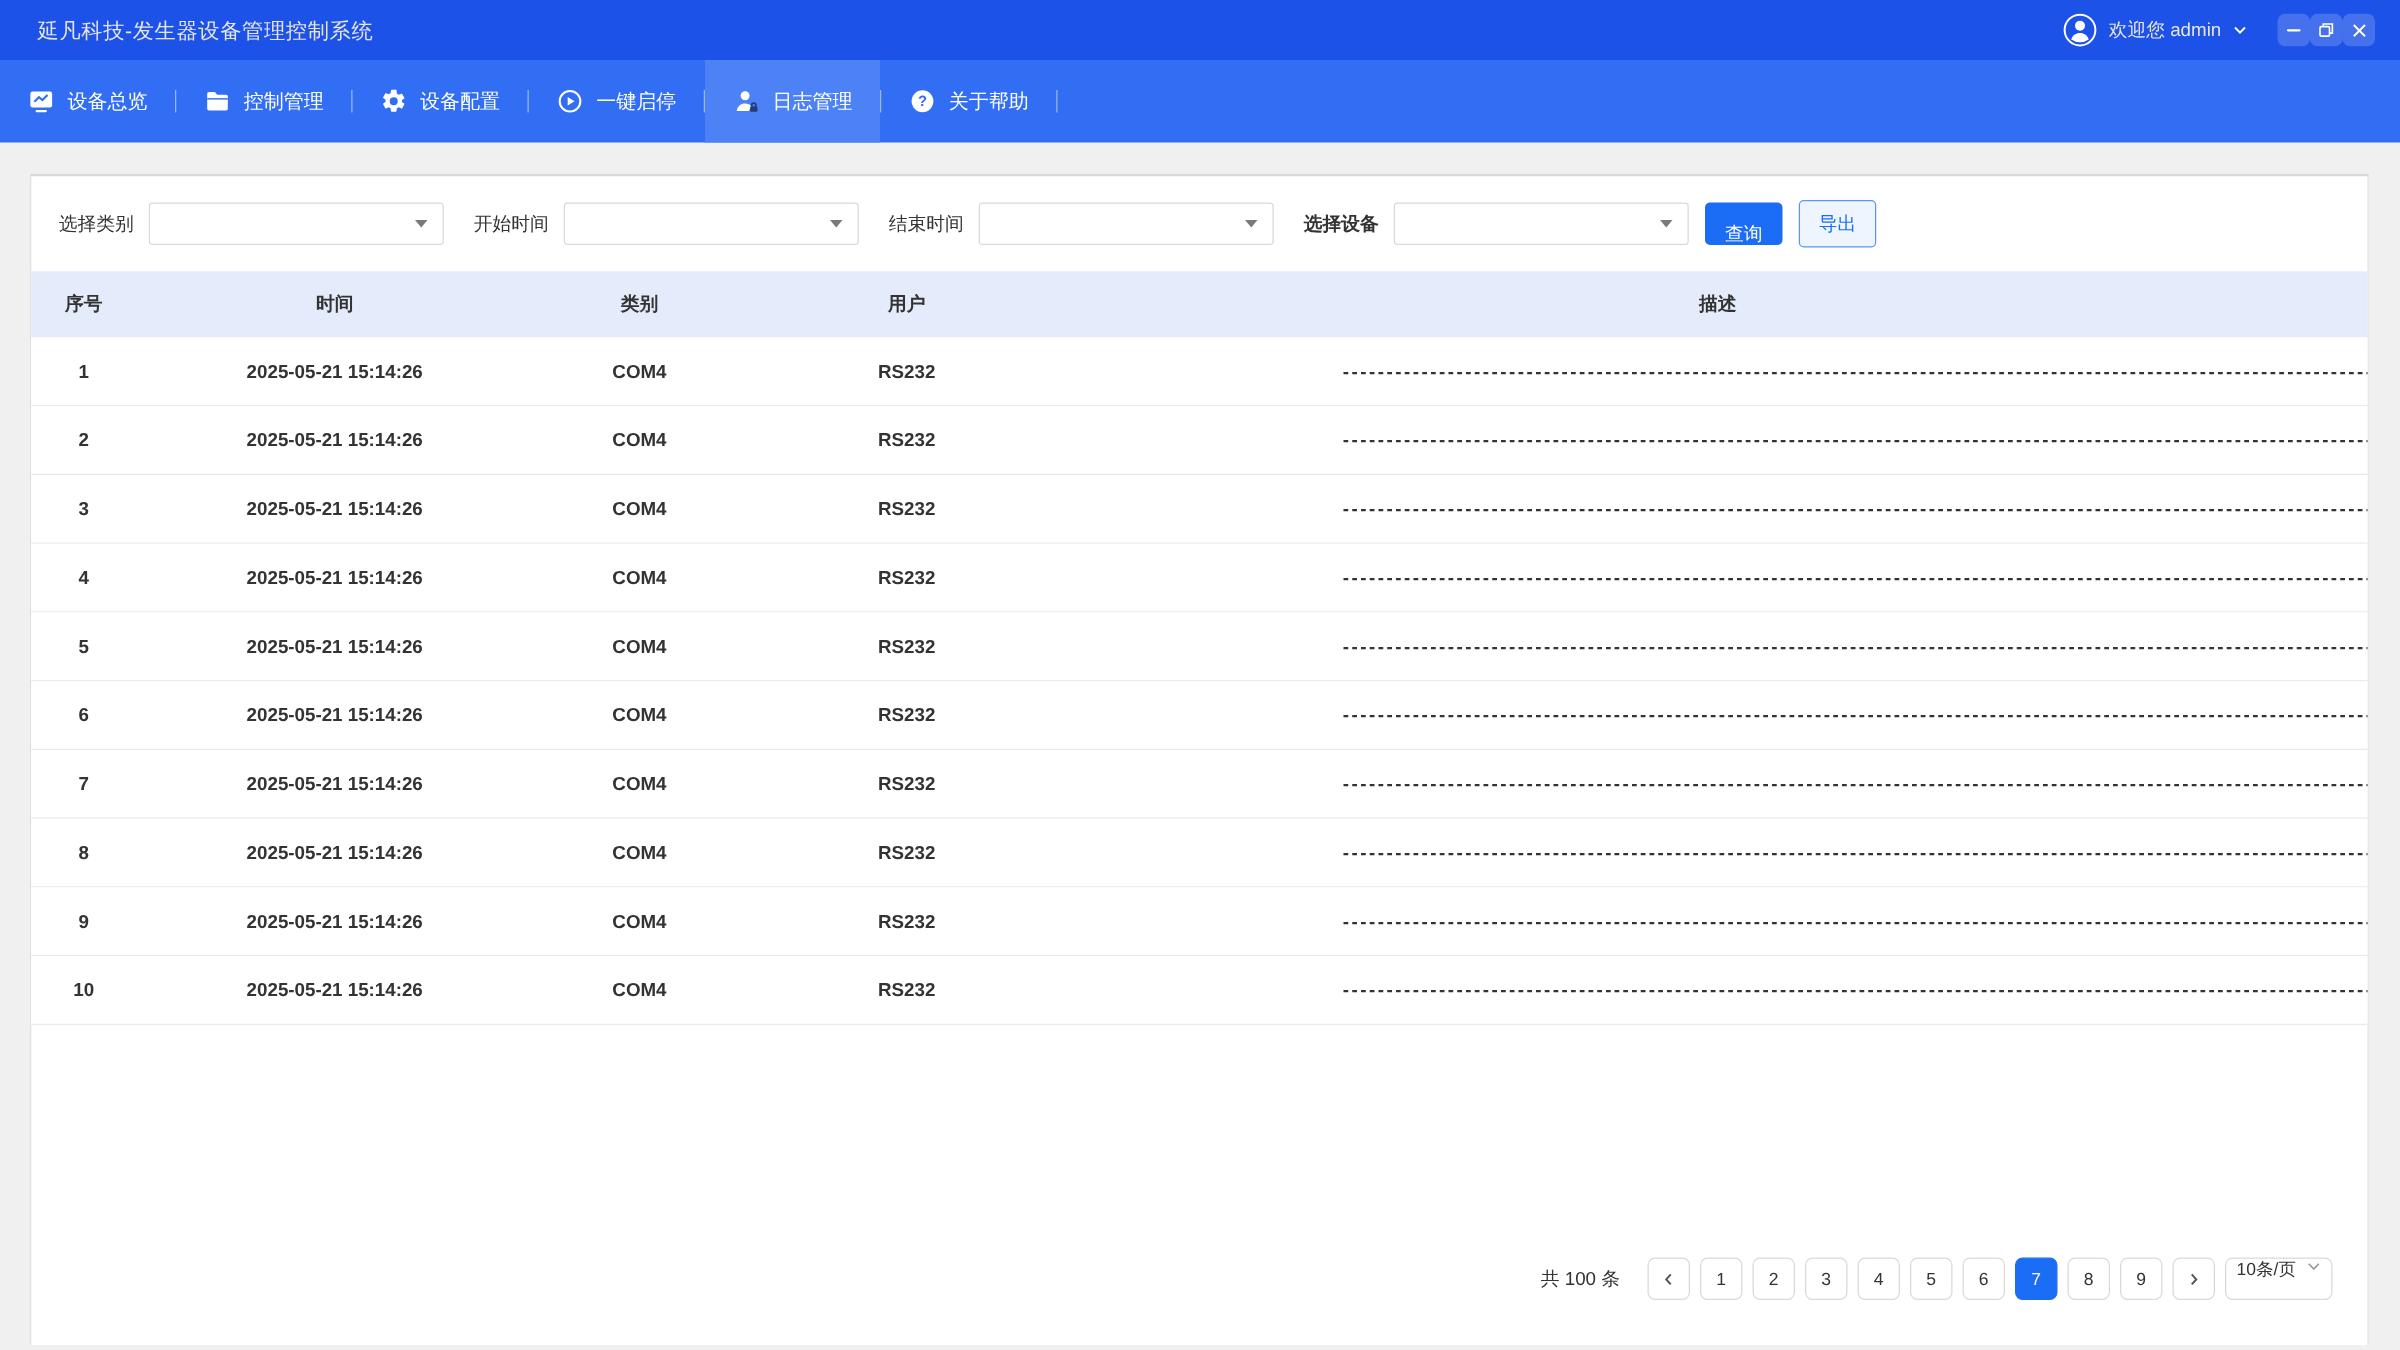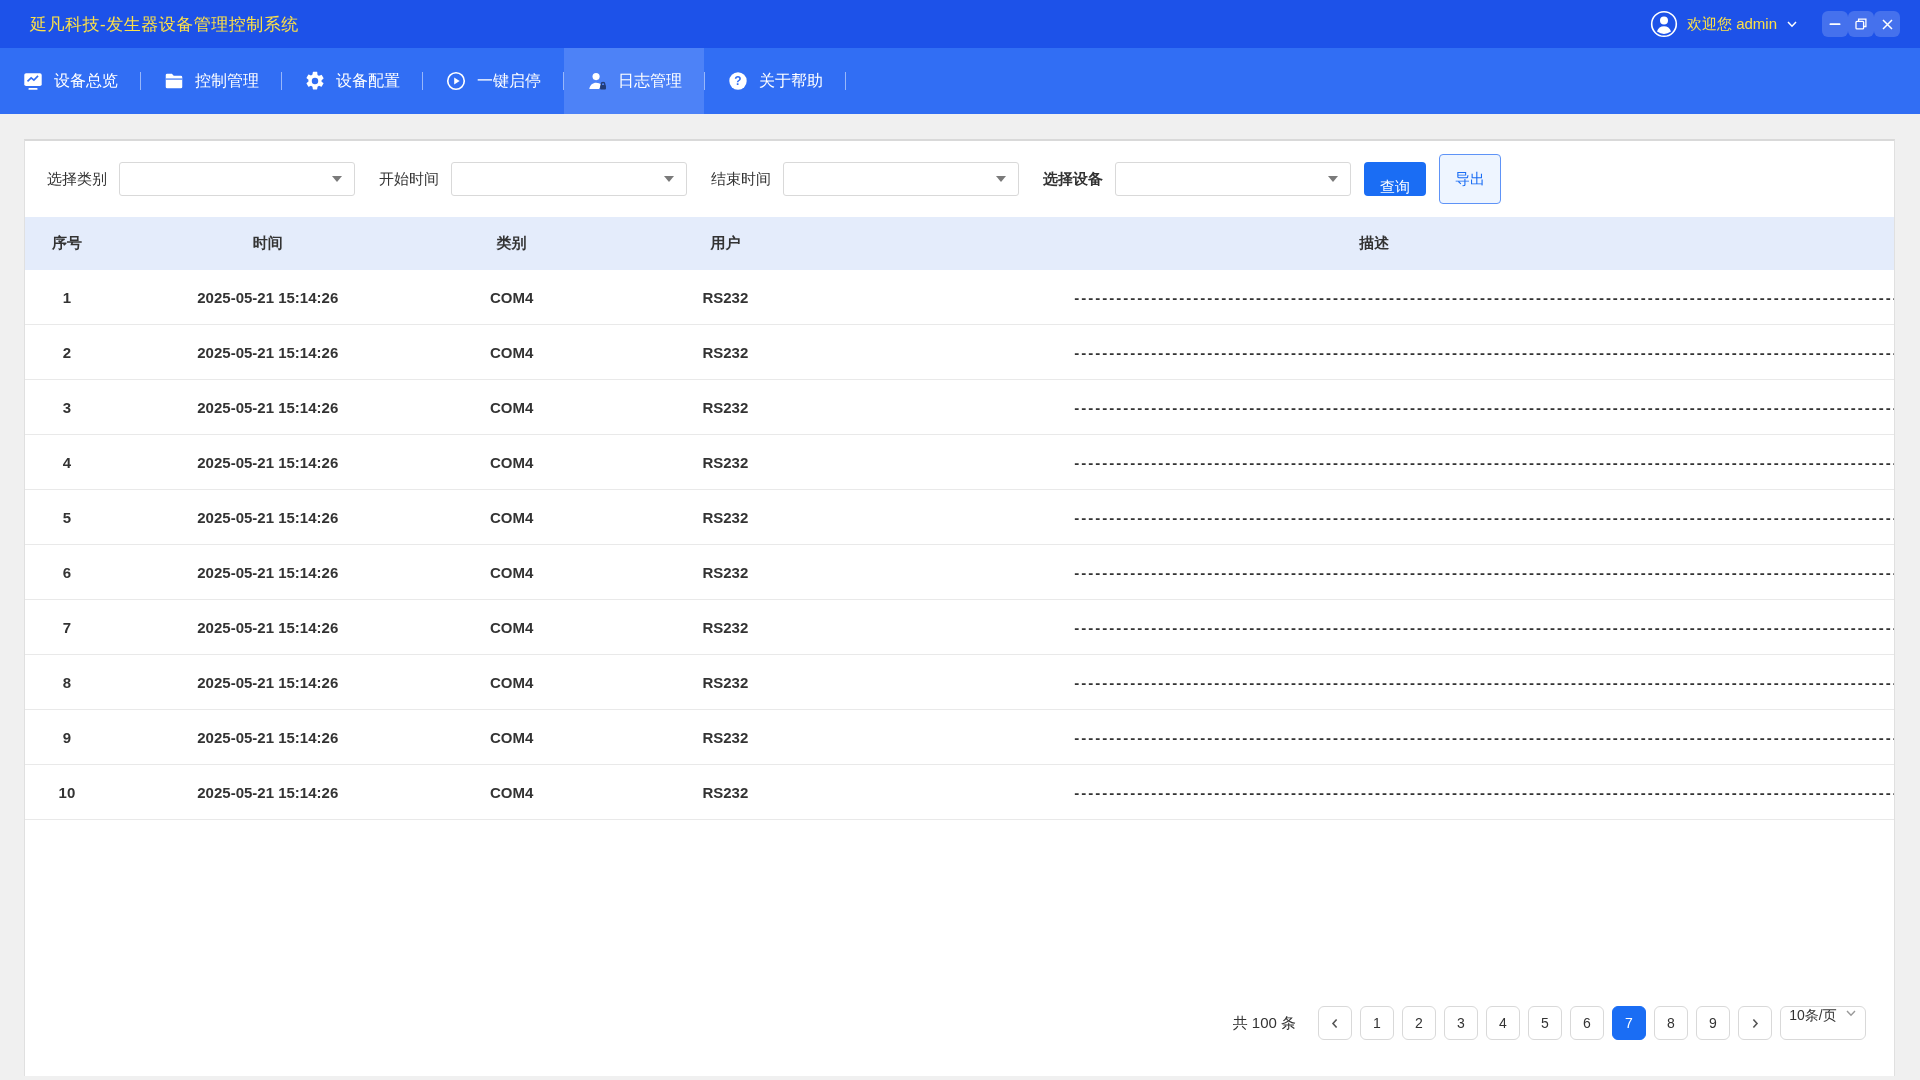--- a/index.html
+++ b/index.html
@@ -8,21 +8,21 @@
     --border:#e0e0e0; --text:#333333; --export-bg:#eef5ff; --export-border:#5e93f7;
   }
   *{box-sizing:border-box;margin:0;padding:0;}
   html,body{width:1920px;height:1080px;overflow:hidden;}
   body{
     font-family:"Liberation Sans","DejaVu Sans",sans-serif;
     background:var(--page-bg); color:var(--text); position:relative;
   }
   
   .titlebar{height:48px;background:var(--titlebar-bg);display:flex;align-items:center;
-    justify-content:space-between;padding:0 20px 0 30px;color:#fde047;}
+    justify-content:space-between;padding:0 20px 0 30px;color:#e5e5e5;}
   .titlebar .app-title{font-size:17px;font-weight:500;letter-spacing:.5px;}
   .tb-right{display:flex;align-items:center;gap:0;}
   .user-menu{display:flex;align-items:center;gap:9px;margin-right:24px;cursor:default;}
   .user-menu .welcome{font-size:15px;}
   .winbtn{width:26px;height:26px;border:none;border-radius:6px;background:rgba(255,255,255,.18);
     display:flex;align-items:center;justify-content:center;color:#fff;cursor:pointer;}
   
   .navbar{height:66px;background:var(--nav-bg);display:flex;align-items:stretch;color:#fff;}
   .nav-item{display:flex;align-items:center;gap:10px;padding:0 22px;font-size:16px;cursor:pointer;}
   .nav-item.active{background:var(--nav-active-bg);}
@@ -34,21 +34,21 @@
   
   .filterbar{height:76px;display:flex;align-items:center;padding-left:22px;flex:0 0 auto;}
   .fgroup{display:flex;align-items:center;margin-right:24px;}
   .fgroup .flabel{font-size:15px;margin-right:12px;white-space:nowrap;}
   .fselect{width:236px;height:34px;border:1px solid #d9d9d9;border-radius:3px;background:#fff;
     display:flex;align-items:center;justify-content:flex-end;padding-right:12px;cursor:pointer;}
   .caret{width:0;height:0;border-left:5px solid transparent;border-right:5px solid transparent;
     border-top:6px solid #7a7a7a;}
   .btn-query{height:34px;padding:16px 16px;background:var(--accent);color:#fff;border:none;
     border-radius:4px;font-size:15px;cursor:pointer;margin-right:13px;}
-  .btn-export{height:50px;padding:0 15px;background:var(--export-bg);color:var(--accent);
+  .btn-export{height:38px;padding:0 15px;background:var(--export-bg);color:var(--accent);
     border:1px solid var(--export-border);border-radius:4px;font-size:15px;cursor:pointer;}
   
   .table{flex:0 0 auto;}
   .thead{height:53px;background:var(--table-header-bg);display:flex;align-items:center;
     font-size:15px;font-weight:500;}
   .trow{height:55px;display:flex;align-items:center;border-bottom:1px solid #e9e9e9;
     font-size:15px;background:#fff;}
   .td,.th{text-align:center;font-weight:bold;}
   .c-no{flex:0 0 4.49%;}
   .c-time{flex:0 0 17%;}

